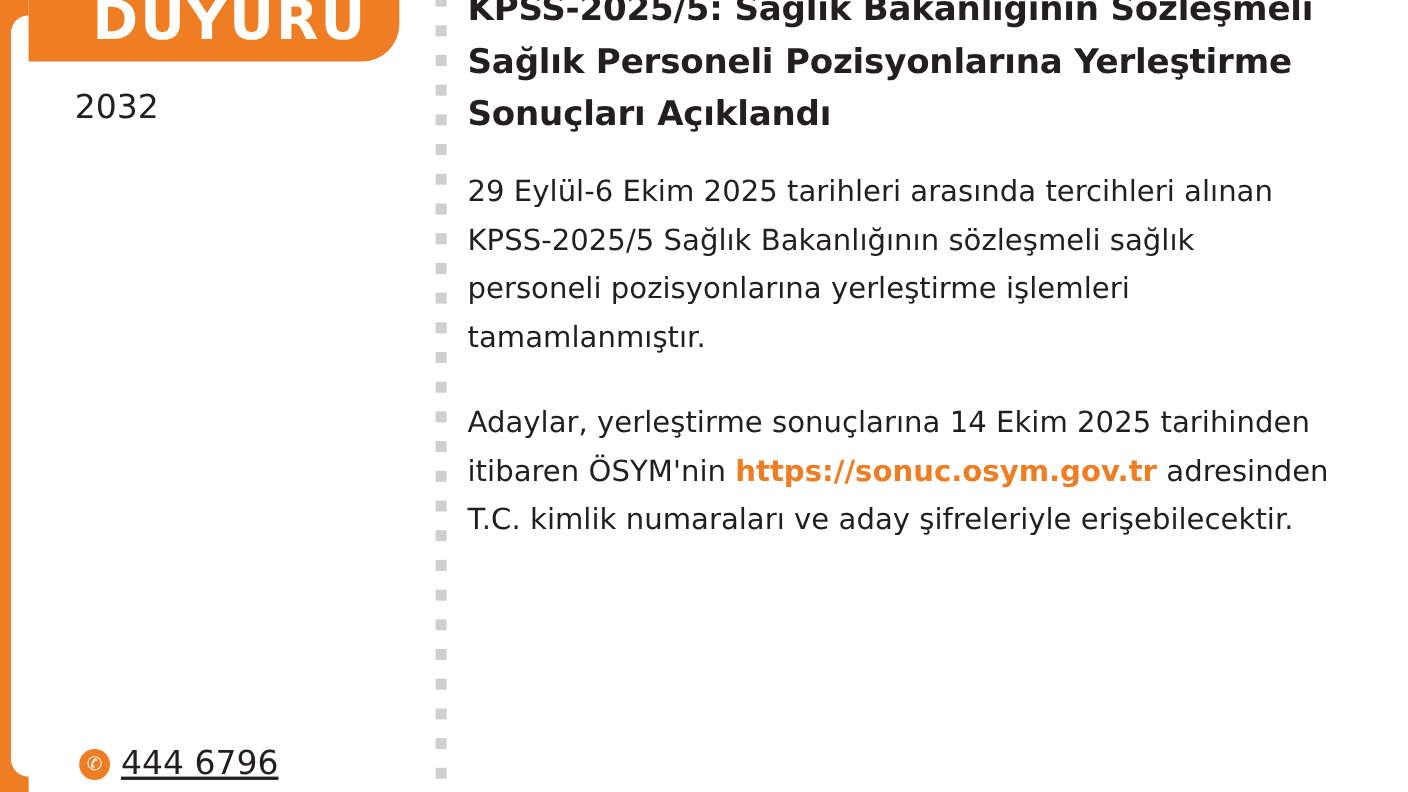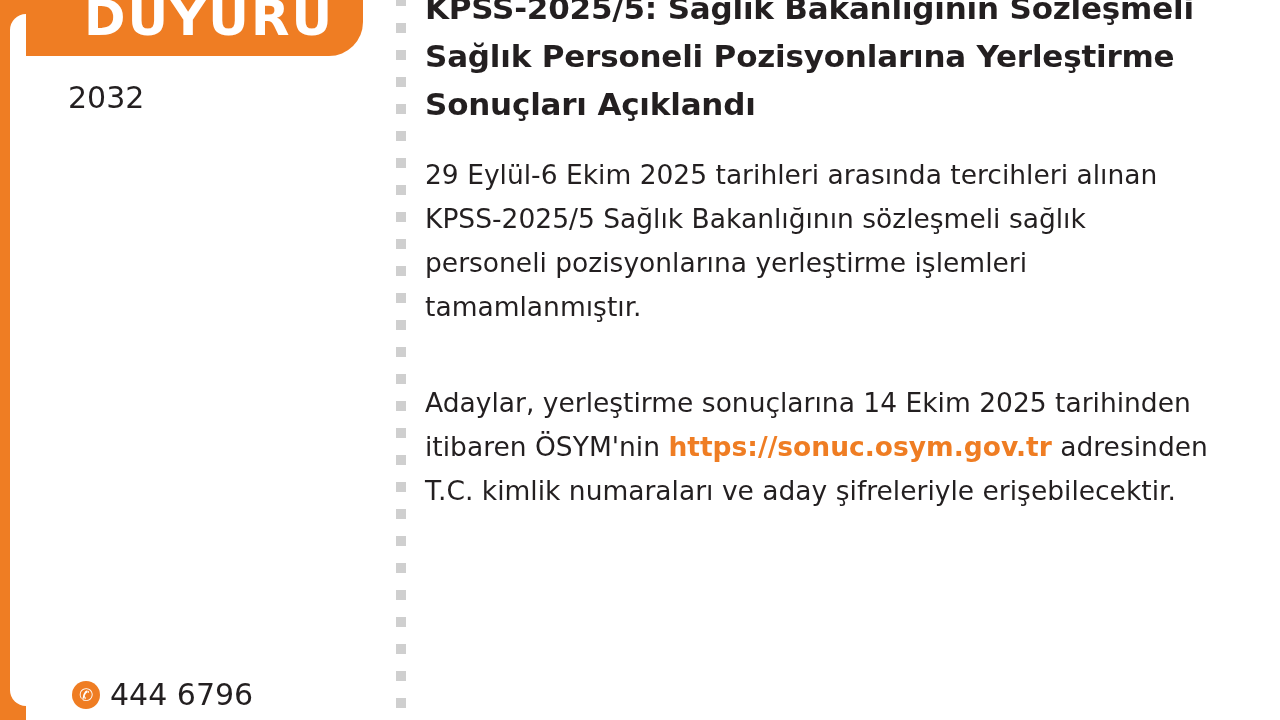--- a/index.html
+++ b/index.html
@@ -109,21 +109,21 @@
     display: block;
     margin-top: -16px;
   }
   .para {
     font-size: 26.5px;
     line-height: 44px;
     color: #231f20;
     margin: 0;
   }
   .para-1 { margin-top: 25px; }
-  .para-2 { margin-top: 52px; }
+  .para-2 { margin-top: 34px; }
   .link {
     color: #ef7d23;
     font-weight: bold;
     text-decoration: none;
   }
 
   
   .phone-row {
     position: absolute;
     left: 72px;
@@ -142,20 +142,21 @@
     justify-content: center;
     color: #ffffff;
     font-size: 17px;
     line-height: 1;
   }
   .phone-number {
     font-size: 30px;
     line-height: 34px;
     color: #231f20;
     font-family: "DejaVu Sans", sans-serif;
+    text-decoration: underline;
   }
 </style>
 </head>
 <body>
 
 <div class="left-bar"></div>
 <div class="left-bar-notch"></div>
 
 <div class="duyuru-banner"></div>
 <div class="duyuru-text">DUYURU</div>

